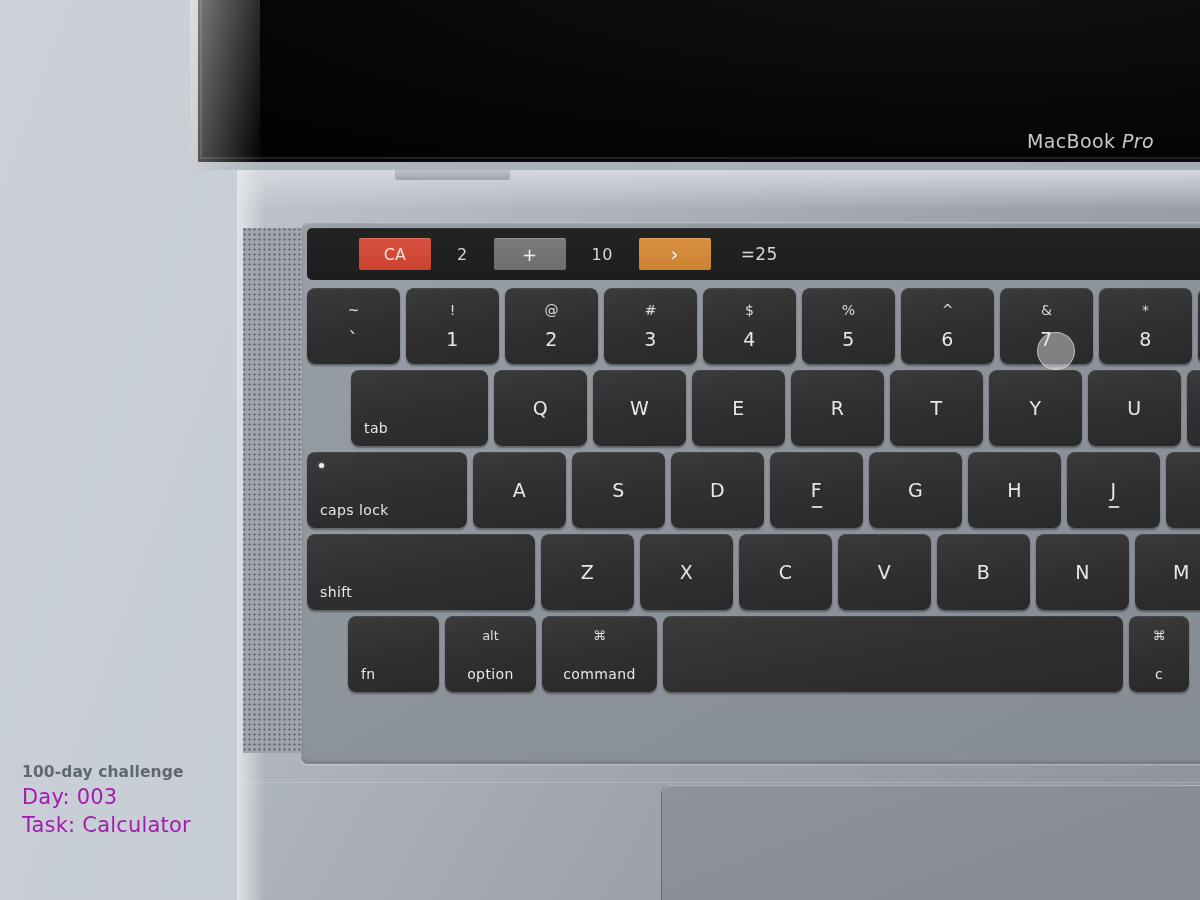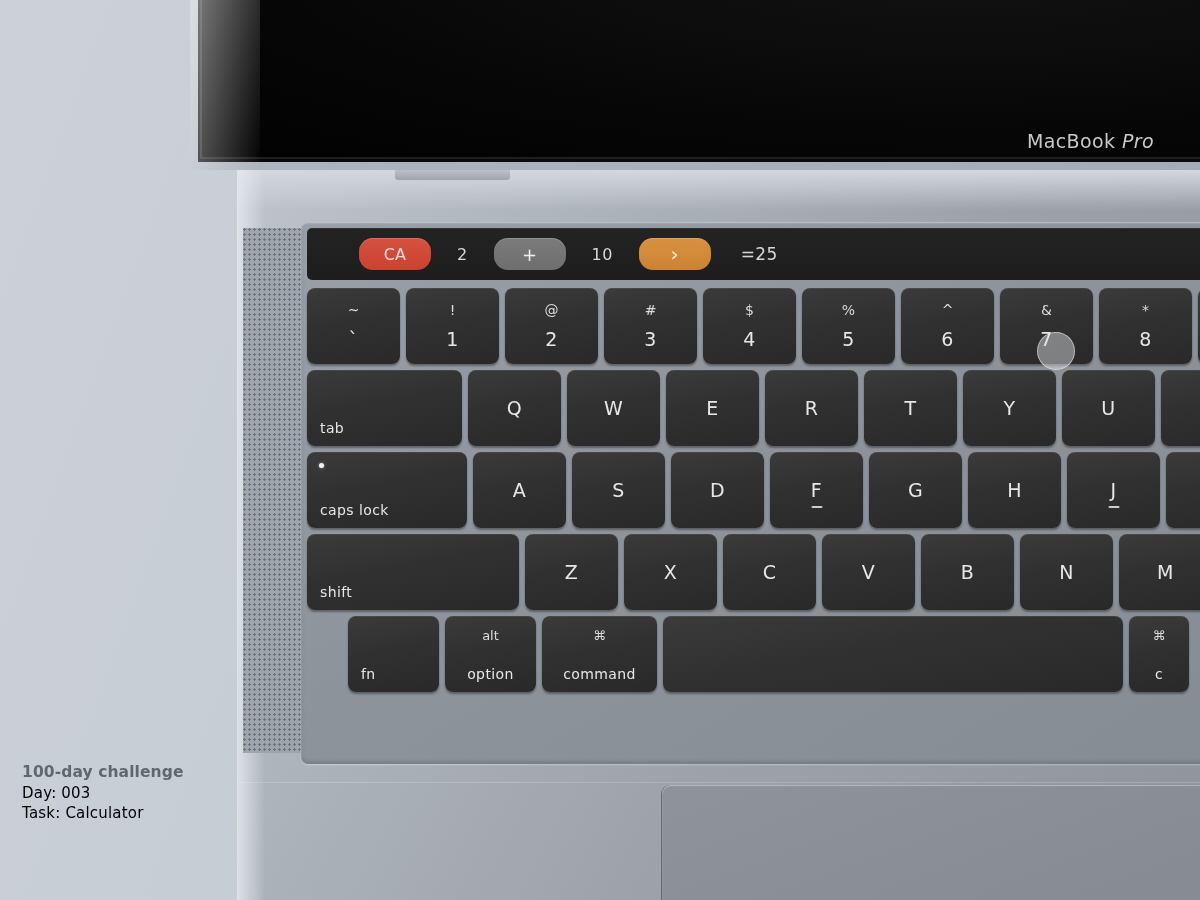--- a/index.html
+++ b/index.html
@@ -9,21 +9,21 @@
     background:linear-gradient(110deg,#ccd1d8 0%,#c6ccd4 45%,#c2c8d1 100%);
     position:relative;
   }
 
   
   #caption{
     position:absolute; left:22px; top:762px; z-index:40;
     color:#6e7681; line-height:1.35;
   }
   #caption .cap-title{ font-size:15.5px; font-weight:700; color:#5f6771; letter-spacing:.1px; }
-  #caption .cap-line{ font-size:15px; font-weight:400; color:#000000; letter-spacing:.2px; }
+  #caption .cap-line{ font-size:21px; font-weight:400; color:#a21caf; letter-spacing:.2px; }
 
   
   #lid{
     position:absolute; left:190px; top:-60px; width:1100px; height:230px; z-index:10;
   }
   #lid-shell{
     position:absolute; inset:0;
     background:linear-gradient(160deg,#b9bfc7 0%,#aeb4bd 40%,#a4aab3 100%);
     border-radius:0 0 26px 0;
   }
@@ -101,21 +101,21 @@
   #touchbar{
     position:absolute; left:6px; top:6px; right:0; height:52px;
     background:linear-gradient(#232323,#1d1d1d);
     border-radius:5px;
     display:flex; align-items:center; gap:0;
     padding:0 0 0 52px;
     box-shadow: inset 0 1px 1px rgba(255,255,255,.07);
   }
   .tb-pill{
     height:32px; min-width:72px; padding:12px 18px;
-    border-radius:14px;
+    border-radius:2px;
     display:flex; align-items:center; justify-content:center;
     font-size:16px; font-weight:500; color:#f0eeec;
     letter-spacing:.3px;
     box-shadow:inset 0 1px 0 rgba(255,255,255,.16);
   }
   #tb-clear{ background:linear-gradient(#d8503f,#c9432f); color:#f4e0dc; }
   #tb-op{ background:linear-gradient(#7b7b7b,#6e6e6e); font-size:18px; }
   #tb-eq{ background:linear-gradient(#d9913f,#cc8233); font-size:20px; }
   .tb-num{
     font-size:16px; color:#d9d7d5; padding:0 26px; letter-spacing:.4px;
@@ -261,21 +261,21 @@
           <div class="key dual" style="width: 93px;">
             <div class="legend-sub">*</div>
             <div class="legend-main">8</div>
           </div>
           <div class="key dual" style="width: 93px;">
             <div class="legend-sub">(</div>
             <div class="legend-main">9</div>
           </div>
         </div>
         <div class="krow">
-          <div class="key mod" style="width: 155px;">
+          <div class="key mod" style="width: 137px; margin-left: 44px;">
             <div class="legend-main">tab</div>
           </div>
           <div class="key" style="width: 93px;">
             <div class="legend-main">Q</div>
           </div>
           <div class="key" style="width: 93px;">
             <div class="legend-main">W</div>
           </div>
           <div class="key" style="width: 93px;">
             <div class="legend-main">E</div>
@@ -322,21 +322,21 @@
           </div>
           <div class="key" style="width: 93px;">
             <div class="legend-main">J</div>
             <div class="homing"></div>
           </div>
           <div class="key" style="width: 93px;">
             <div class="legend-main">K</div>
           </div>
         </div>
         <div class="krow">
-          <div class="key mod" style="width: 212px;">
+          <div class="key mod" style="width: 228px;">
             <div class="legend-main">shift</div>
           </div>
           <div class="key" style="width: 93px;">
             <div class="legend-main">Z</div>
           </div>
           <div class="key" style="width: 93px;">
             <div class="legend-main">X</div>
           </div>
           <div class="key" style="width: 93px;">
             <div class="legend-main">C</div>

